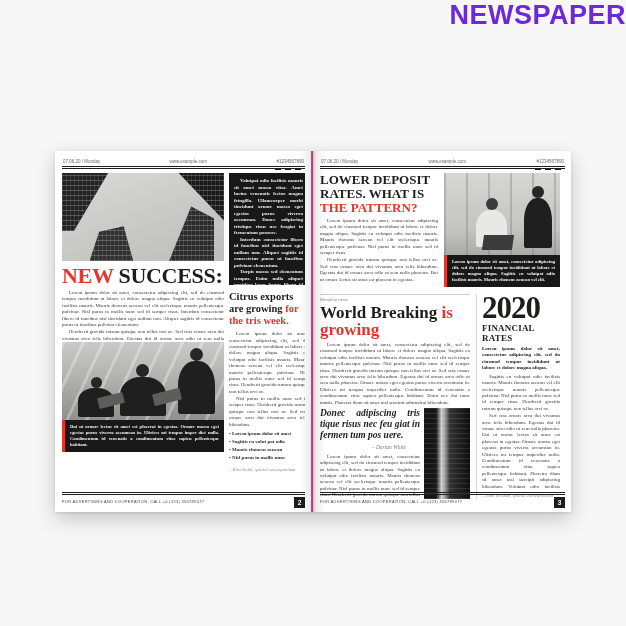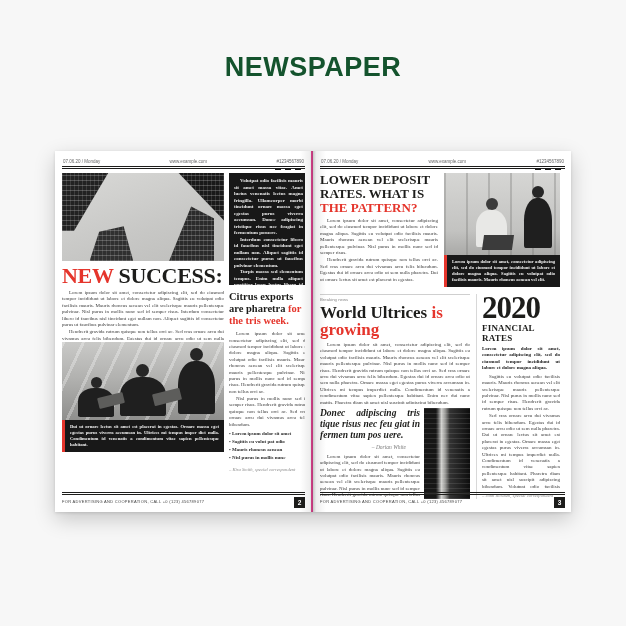--- a/index.html
+++ b/index.html
@@ -3,21 +3,21 @@
 <meta charset="utf-8">
 <style>
   :root{
     --accent:#e5352c; --ink:#1d1d1b; --paper:#ffffff; --bg:#f7f7f7; --cap:#181818;
   }
   *{margin:0;padding:0;box-sizing:border-box;}
   html,body{width:626px;height:626px;overflow:hidden;}
   body{background:var(--bg);font-family:"Liberation Serif",serif;position:relative;}
 
   
-  .hero{text-align:center;padding-top:52px;font-family:"Liberation Sans",sans-serif;color:#14532d;}
+  .hero{text-align:right;font-family:"Liberation Sans",sans-serif;color:#6d28d9;}
   .hero h1{font-size:27px;font-weight:700;letter-spacing:.5px;}
   .hero .sub{font-size:17px;margin-top:2px;}
 
   
   .spread{position:absolute;left:55px;top:151px;width:516px;height:361px;background:var(--paper);
     box-shadow:0 7px 20px rgba(0,0,0,.20), 0 1px 3px rgba(0,0,0,.12);display:flex;}
   .fold{position:absolute;top:0;bottom:0;left:50%;width:26px;transform:translateX(-50%);pointer-events:none;
     background:linear-gradient(90deg,rgba(0,0,0,0) 0%,rgba(0,0,0,.07) 38%,rgba(0,0,0,.22) 50%,rgba(0,0,0,.07) 62%,rgba(0,0,0,0) 100%);}
   .page{width:258px;height:361px;padding:6px 6px 5px 7px;position:relative;overflow:hidden;background:var(--paper);}
   .page-left{border-right:2px solid #ec4899;}
@@ -156,21 +156,21 @@
           <p>Dui ut ornare lectus sit amet est placerat in egestas. Ornare massa eget egestas purus viverra accumsan in. Ultrices mi tempus imper diet nulla. Condimentum id venenatis a condimentum vitae sapien pellentesque habitant.</p>
         </div>
       </div>
 
       <aside class="col-side">
         <div class="black-box">
           <p>Volutpat odio facilisis mauris sit amet massa vitae. Amet luctus venenatis lectus magna fringilla. Ullamcorper morbi tincidunt ornare massa eget egestas purus viverra accumsan. Donec adipiscing tristique risus nec feugiat in fermentum posuere.</p>
           <p>Interdum consectetur libero id faucibus nisl tincidunt eget nullam non. Aliquet sagittis id consectetur purus ut faucibus pulvinar elementum.</p>
           <p>Turpis massa sed elementum tempus. Enim nulla aliquet porttitor lacus luctus libero id faucibus luctus. Nisl purus in mollis nunc sed id semper risus. Hendrerit gravida rutrum quisque non tellus orci arcu dui.</p>
         </div>
-        <h3 class="headline-md"><span>Citrus exports are pharetra </span><span class="red">for the tris week.</span></h3>
+        <h3 class="headline-md"><span>Citrus exports are growing </span><span class="red">for the tris week.</span></h3>
         <div class="body-text clamp" style="height:96px">
           <p>Lorem ipsum dolor sit amet, consectetur adipiscing elit, sed do eiusmod tempor incididunt ut labore et dolore magna aliqua. Sagittis eu volutpat odio facilisis mauris. Mauris rhoncus aenean vel elit scelerisque mauris pellentesque pulvinar. Nisl purus in mollis nunc sed id semper risus. Hendrerit gravida rutrum quisque non tellus orci ac.</p>
           <p>Nisl purus in mollis nunc sed id semper risus. Hendrerit gravida rutrum quisque non tellus orci ac. Sed cras ornare arcu dui vivamus arcu felis bibendum.</p>
 
         </div>
         <ul class="bullets">
           <li>Lorem ipsum dolor sit amet</li>
           <li>Sagittis eu volut pat odio</li>
           <li>Mauris rhoncus aenean</li>
           <li>Nisl purus in mollis nunc</li>
@@ -223,21 +223,21 @@
         </div>
         <div class="caption-box">
           <p>Lorem ipsum dolor sit amet, consectetur adipiscing elit, sed do eiusmod tempor incididunt ut labore et dolore magna aliqua. Sagittis eu volutpat odio facilisis mauris. Mauris rhoncus aenean vel elit.</p>
         </div>
       </div>
     </div>
 
     <div class="secB">
       <div class="art2">
         <div class="kicker">Breaking news</div>
-        <h2 class="headline-we"><span>World Ultrices </span><span class="red">is growing</span></h2>
+        <h2 class="headline-we"><span>World Breaking </span><span class="red">is growing</span></h2>
         <div class="body-text clamp" style="height:62px">
           <p>Lorem ipsum dolor sit amet, consectetur adipiscing elit, sed do eiusmod tempor incididunt ut labore et dolore magna aliqua. Sagittis eu volutpat odio facilisis mauris. Mauris rhoncus aenean vel elit scelerisque mauris pellentesque pulvinar. Nisl purus in mollis nunc sed id semper risus. Hendrerit gravida rutrum quisque non tellus orci ac. Sed cras ornare arcu dui vivamus arcu felis bibendum. Egestas dui id ornare arcu odio ut sem nulla pharetra. Ornare massa eget egestas purus viverra accumsan in. Ultrices mi tempus imperdiet nulla. Condimentum id venenatis a condimentum vitae sapien pellentesque habitant. Enim nec dui nunc mattis. Pharetra diam sit amet nisl suscipit adipiscing bibendum.</p>
 
         </div>
         <div class="art2-row">
           <div class="quote-col">
             <div class="pull-quote">Donec adipiscing tris tique risus nec feu giat in fermen tum pos uere.</div>
             <div class="quote-author">– Dorian White</div>
             <div class="body-text clamp" style="height:56px">
               <p>Lorem ipsum dolor sit amet, consectetur adipiscing elit, sed do eiusmod tempor incididunt ut labore et dolore magna aliqua. Sagittis eu volutpat odio facilisis mauris. Mauris rhoncus aenean vel elit scelerisque mauris pellentesque pulvinar. Nisl purus in mollis nunc sed id semper risus. Hendrerit gravida rutrum quisque non tellus orci.</p>

